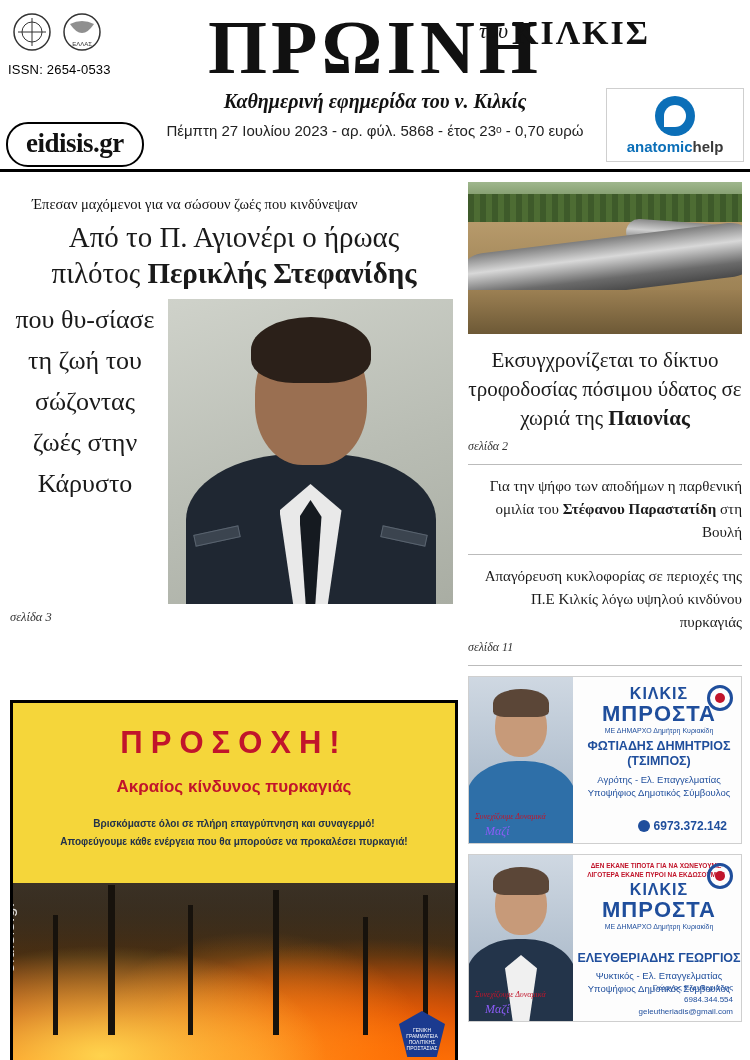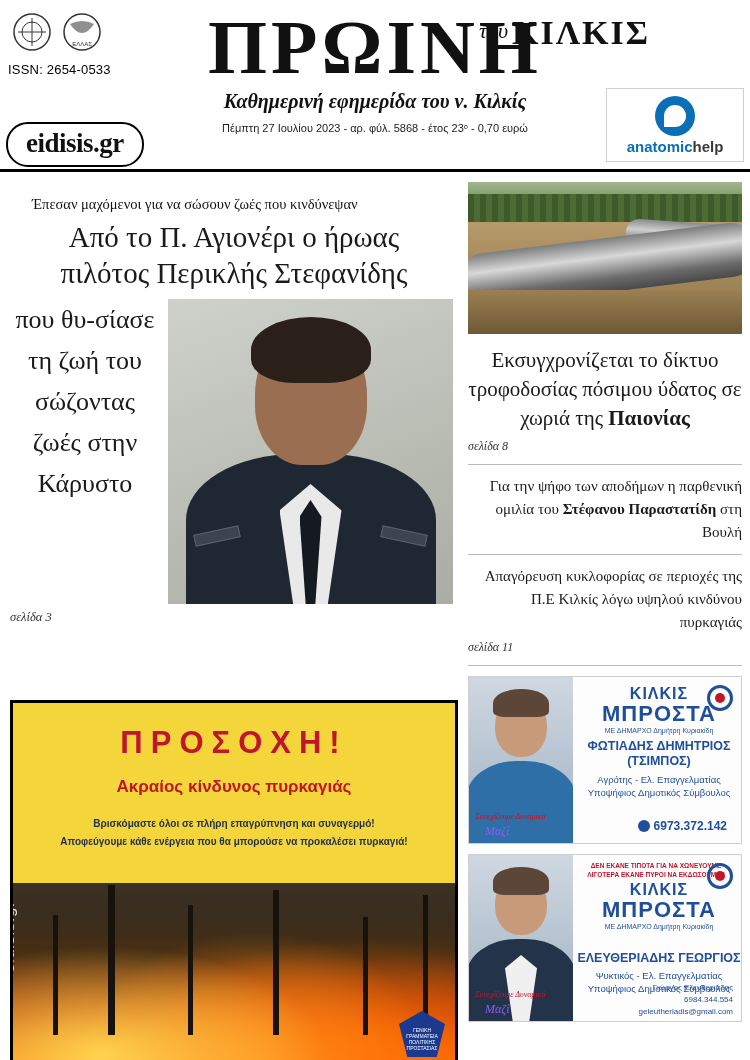--- a/index.html
+++ b/index.html
@@ -81,21 +81,21 @@
   .subtitle {
     margin-top: 4px;
     font-size: 20px;
     font-style: italic;
     font-weight: bold;
     color: #111;
   }
   .issue-line {
     margin-top: 9px;
     font-family: "Liberation Sans", sans-serif;
-    font-size: 11px;
+    font-size: 15px;
     color: #222;
   }
   .anatomic-box {
     position: absolute;
     right: 6px; top: 88px;
     width: 138px; height: 74px;
     border: 1px solid #cfcfcf;
     background: #fff;
     display: flex;
     flex-direction: column;
@@ -140,21 +140,21 @@
     color: #111;
     margin: 14px 0 6px 22px;
   }
   .lead-headline {
     font-size: 29px;
     line-height: 36px;
     color: #1a1a1a;
     text-align: center;
     padding: 0 4px;
   }
-  .lead-headline b { font-weight: normal; }
+  .lead-headline b { font-weight: bold; }
 
   .lead-wrap {
     margin-top: 8px;
     display: flex;
     align-items: flex-start;
   }
   .lead-side {
     width: 150px;
     font-size: 26px;
     line-height: 41px;
@@ -572,21 +572,21 @@
     <div class="trees"></div>
     <div class="ground"></div>
     <div class="pipe2"></div>
     <div class="pipe"></div>
     <div class="trench"></div>
   </div>
 
   <div class="rt-headline">
     <span>Εκσυγχρονίζεται το δίκτυο τροφοδοσίας πόσιμου ύδατος σε χωριά της </span><b>Παιονίας</b>
   </div>
-  <div class="rt-ref left">σελίδα 8</div>
+  <div class="rt-ref left">σελίδα 2</div>
 
   <hr class="rt-sep">
 
   <div class="rt-brief">
     <span>Για την ψήφο των αποδήμων η παρθενική ομιλία του </span><b>Στέφανου Παραστατίδη</b><span> στη Βουλή</span>
   </div>
 
   <hr class="rt-sep">
 
   <div class="rt-brief">Απαγόρευση κυκλοφορίας σε περιοχές της Π.Ε Κιλκίς λόγω υψηλού κινδύνου πυρκαγιάς</div>

